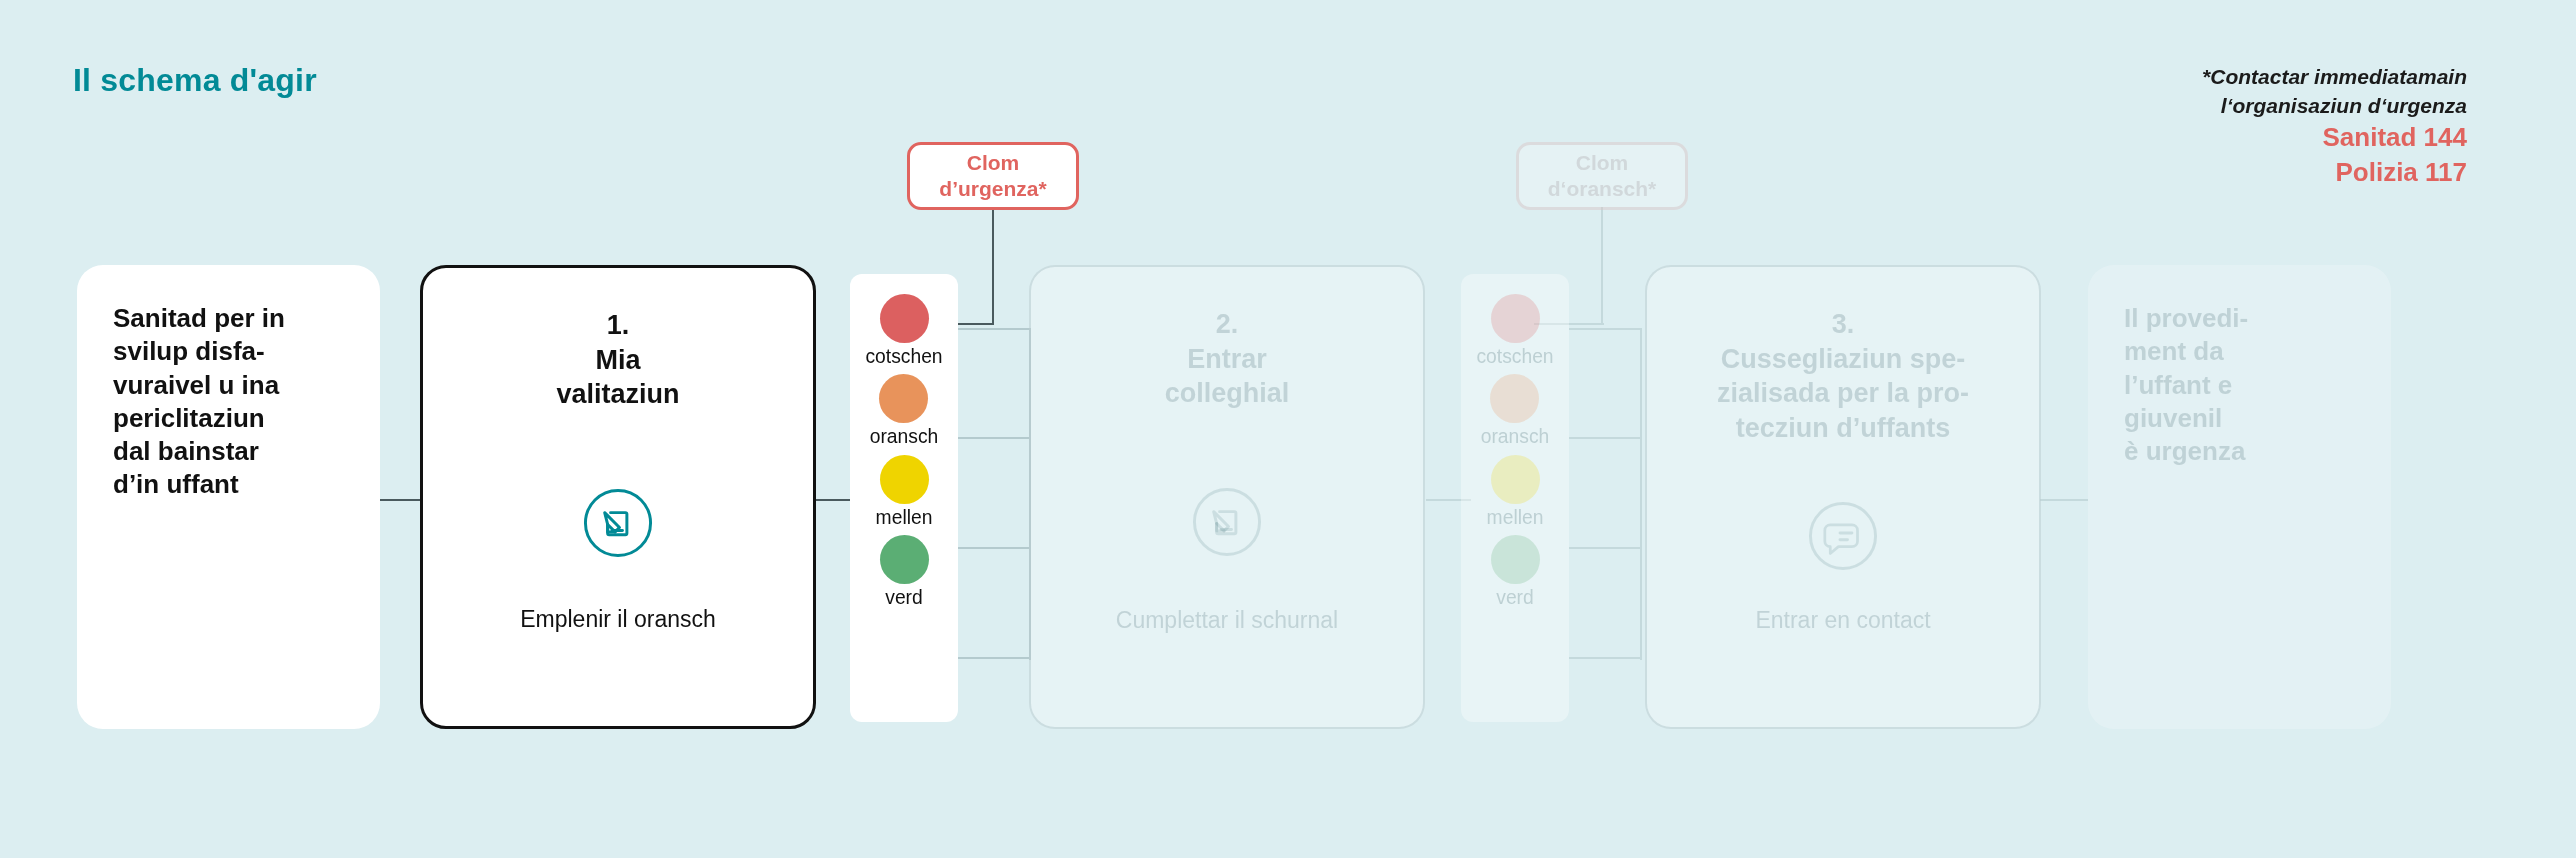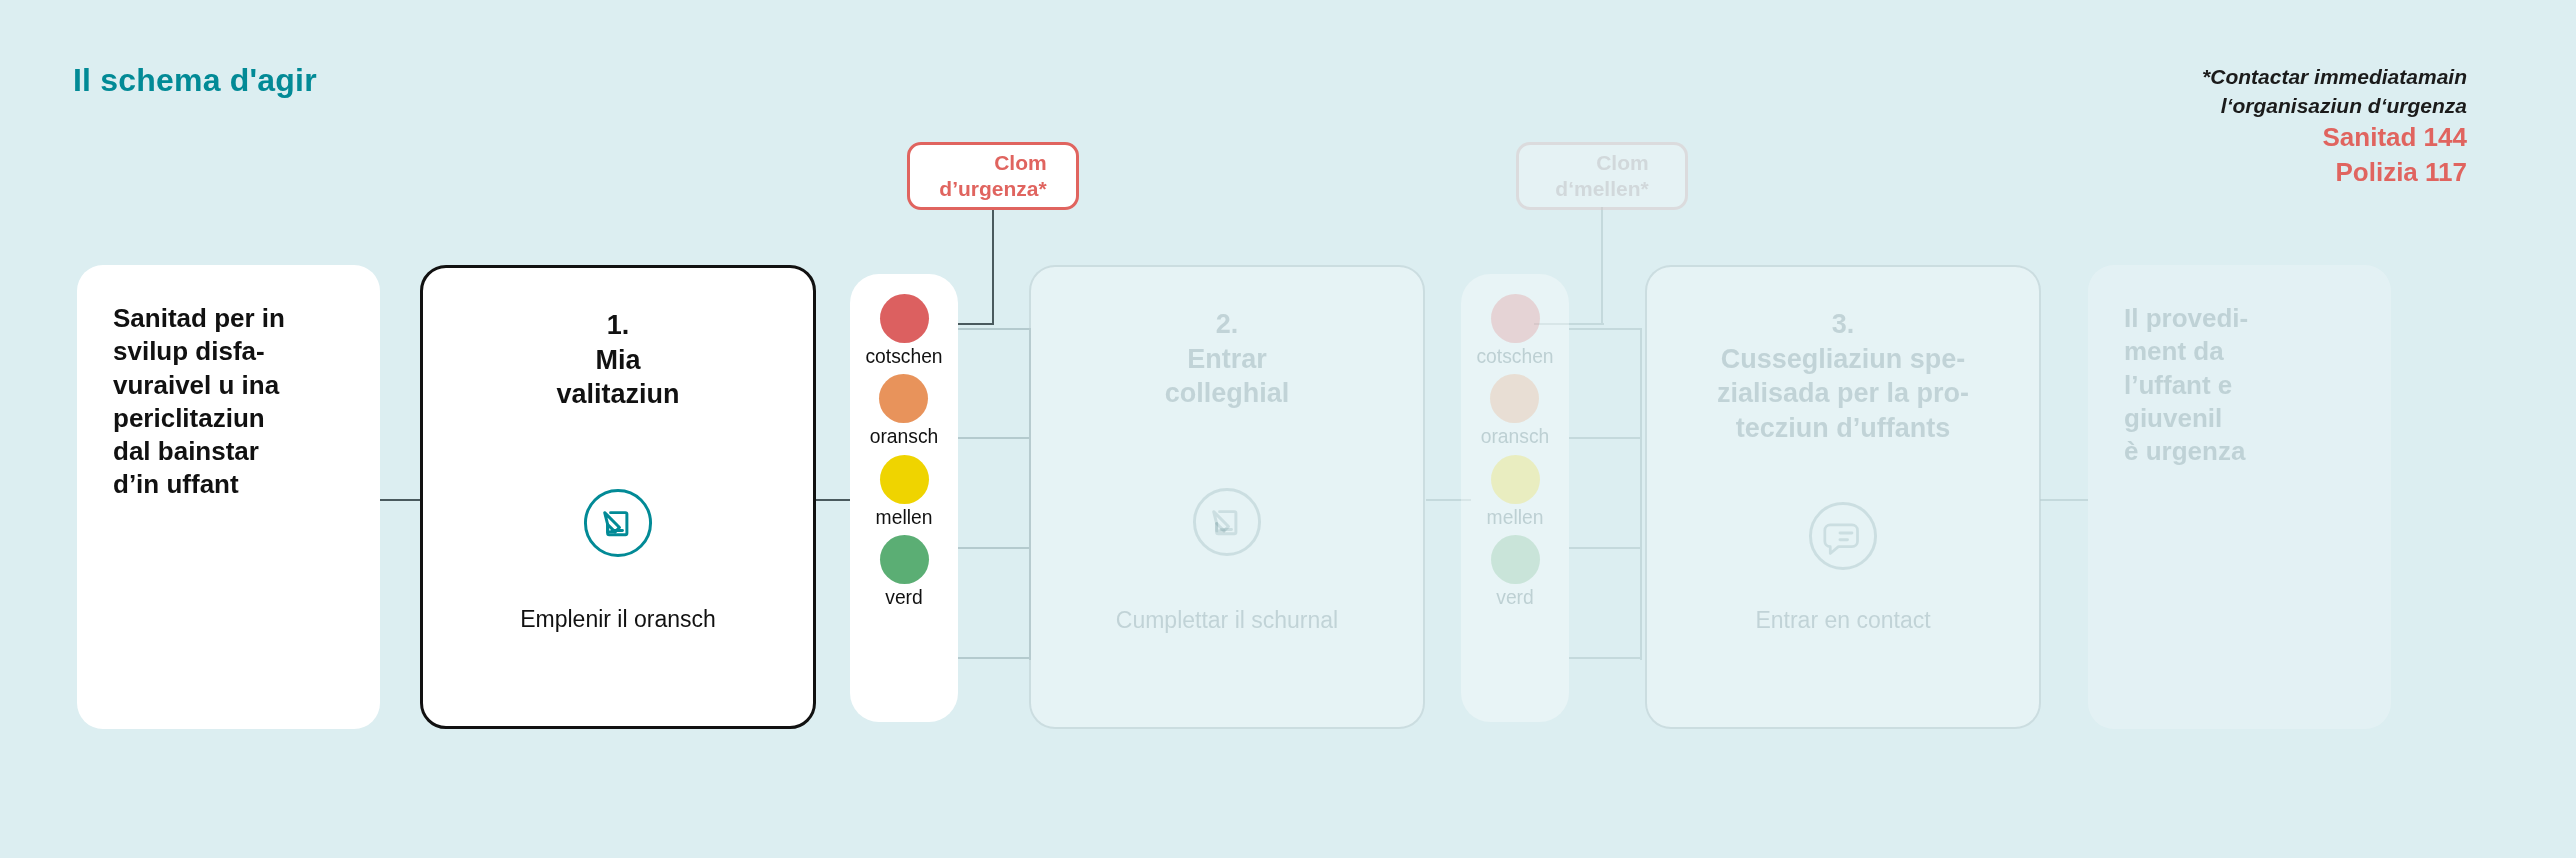--- a/index.html
+++ b/index.html
@@ -59,36 +59,36 @@
     top: 218px; width: 74px; height: 74px;
   }
   .step-icon svg { width: 100%; height: 100%; display: block; }
 
   
   .ghost .step-head, .ghost .step-caption,
   .ghost-flat .lead-text { color: rgba(110,140,145,.30); }
 
   
   .scale-col {
-    position: absolute; border-radius: 29px; background: #fff;
+    position: absolute; border-radius: 12px; background: #fff;
     display: flex; flex-direction: column; align-items: center;
     padding-top: 20px; gap: 6.2px;
   }
   .scale-col.ghost-col { background: rgba(255,255,255,.34); }
   .scale-item { display: flex; flex-direction: column; align-items: center; }
   .dot { width: 49px; height: 49px; border-radius: 50%; }
   .dot-label { font-size: 19.3px; color: #111; margin-top: 3.1px; }
   .ghost-col .dot-label { color: rgba(110,140,145,.35); }
   .ghost-col .dot { opacity: .22; }
 
   
   .badge {
     position: absolute; border: 3.1px solid #e0645f; border-radius: 14px;
     background: #fff; display: flex; align-items: center; justify-content: center;
-    text-align: right; padding: 5px 14px;
+    text-align: center; padding: 5px 14px;
   }
   .badge .txt { font-size: 21px; font-weight: bold; color: #e0645f; line-height: 1.26; }
   .badge.ghost-badge { border-color: rgba(190,150,150,.25); background: rgba(255,255,255,.25); }
   .badge.ghost-badge .txt { color: rgba(150,140,145,.25); }
 
   
   .conn { position: absolute; background: #4a5a5e; }
   .conn.h { height: 2.3px; }
   .conn.v { width: 2.3px; }
   .conn.faint { background: rgba(90,120,125,.30); }
@@ -227,21 +227,21 @@
     </div>
     <div class="scale-item">
       <div class="dot" style="background:#5bae74"></div>
       <div class="dot-label">verd</div>
     </div>
   </div>
 
   <div class="badge ghost-badge" style="left:1516px; top:142px; width:172px; height:68px;">
     <div class="txt">
       <span>Clom</span><br>
-      <span>d‘mellen*</span>
+      <span>d‘oransch*</span>
     </div>
   </div>
 
   <div class="card ghost" style="left:1645px; top:265px; width:396px; height:464px;">
     <div class="step-head">
       <span>3.</span><br>
       <span>Cussegliaziun spe-</span><br>
       <span>zialisada per la pro-</span><br>
       <span>tecziun d’uffants</span>
     </div>

